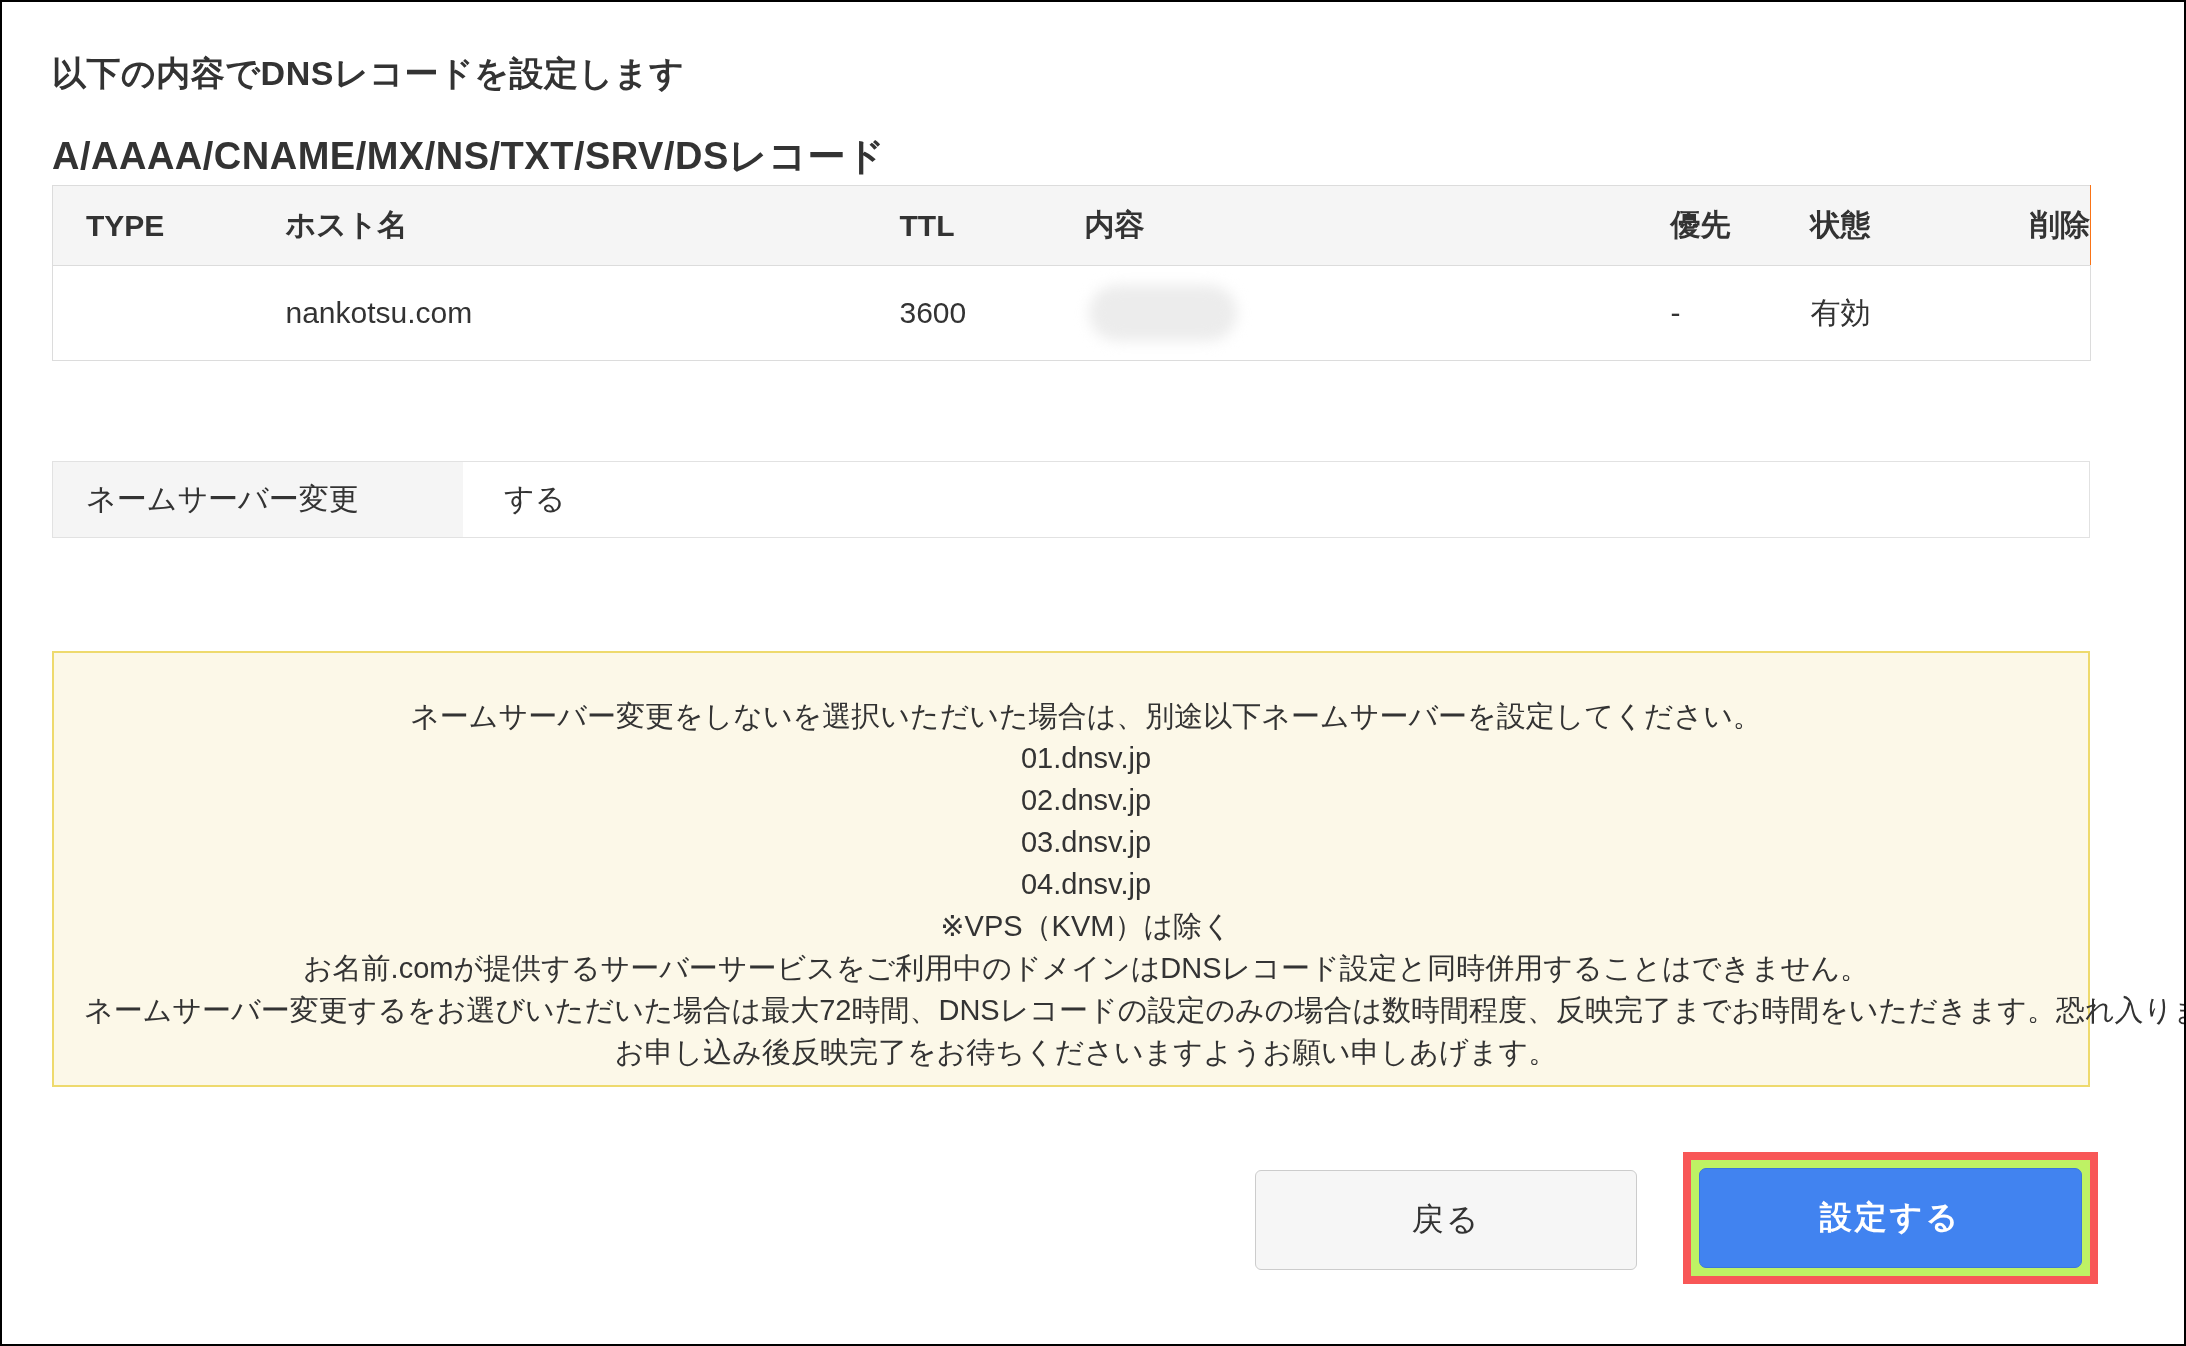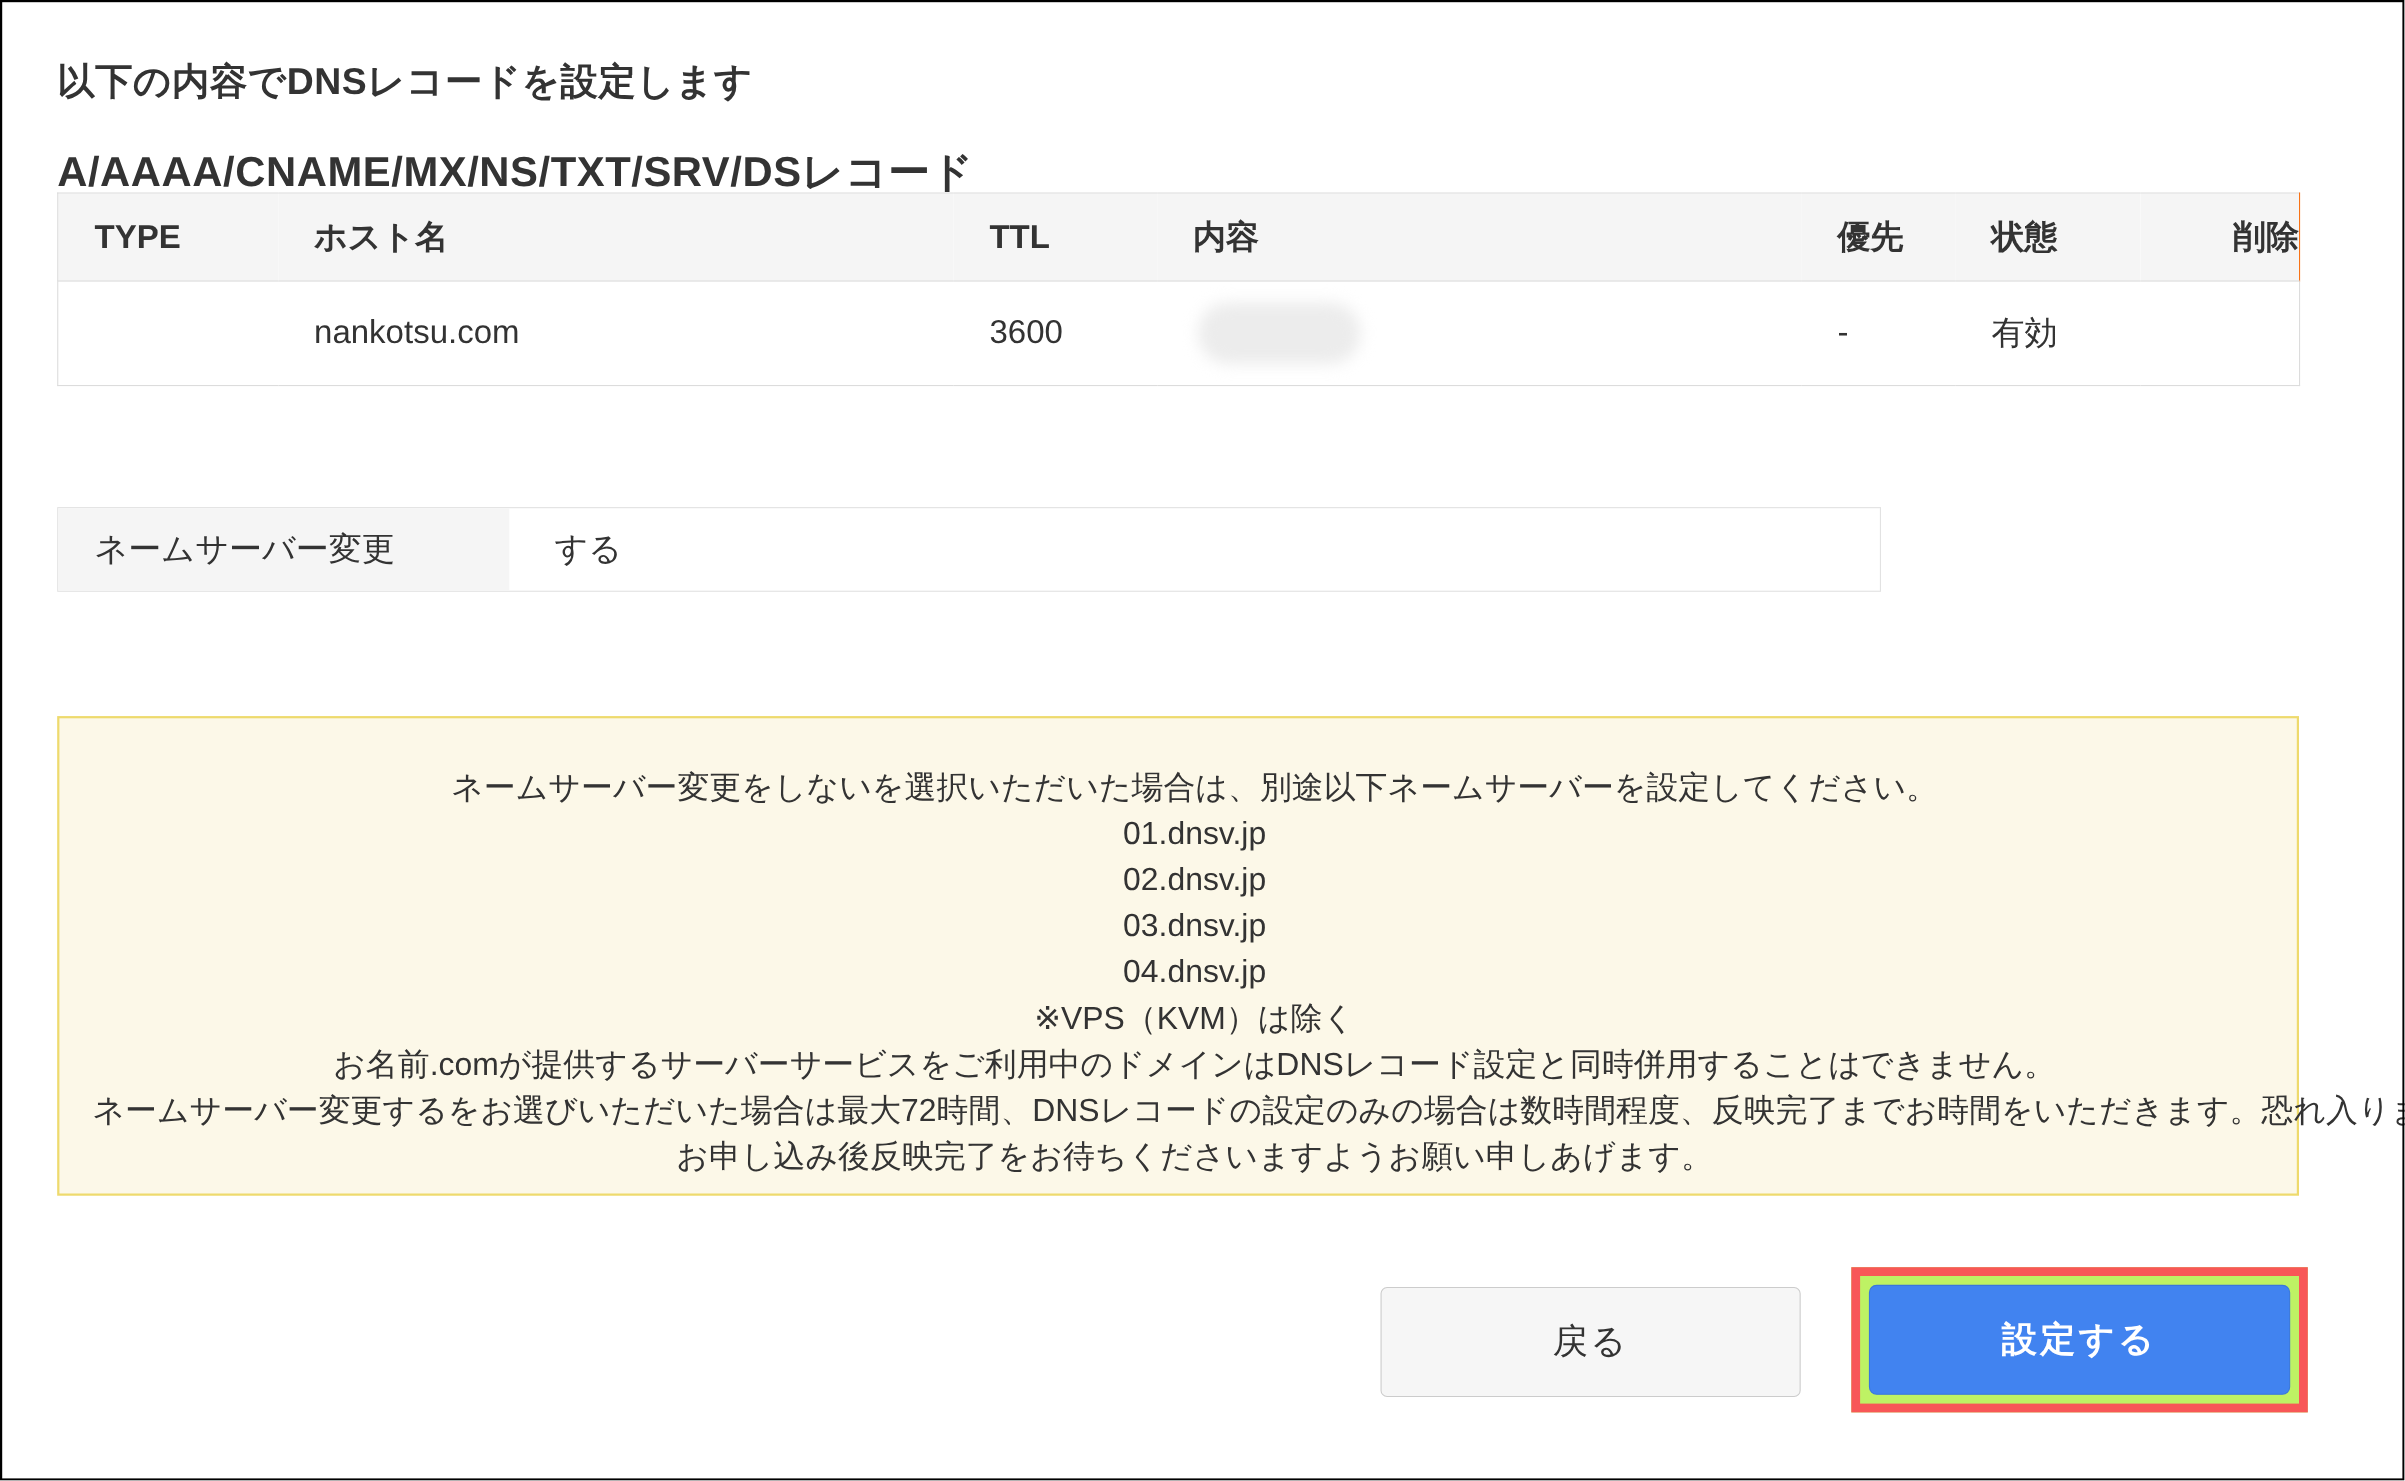--- a/index.html
+++ b/index.html
@@ -14,21 +14,21 @@
     position:absolute;left:52px;top:28px;
     font-size:34px;font-weight:bold;color:#333;letter-spacing:.5px;
   }
   .page-subtitle{
     position:absolute;left:52px;top:99px;
     font-size:38px;font-weight:bold;color:#333;letter-spacing:.5px;
   }
 
   
   table.records{
-    position:absolute;left:52px;top:175px;width:2038px;
+    position:absolute;left:52px;top:185px;width:2038px;
     border-collapse:collapse;table-layout:fixed;
   }
   table.records th, table.records td{
     text-align:left;padding:0 0 0 33px;font-size:30px;color:#333;
     overflow:hidden;white-space:nowrap;
   }
   table.records thead tr{height:80px;background:#f5f5f5;}
   table.records thead th{font-weight:bold;border:1px solid #dcdcdc;border-left:none;border-right:none;}
   table.records thead th:first-child{border-left:1px solid #dcdcdc;}
   table.records thead th:last-child{border-right:1px solid #f97316;text-align:right;}
@@ -37,21 +37,21 @@
   table.records tbody td:first-child{border-left:1px solid #dcdcdc;}
   table.records tbody td:last-child{border-right:1px solid #dcdcdc;}
   td.cell-host{padding-left:83px;}
   .redacted-blob{
     width:148px;height:56px;border-radius:30px;background:#ececec;
     filter:blur(7px);margin-left:4px;
   }
 
   
   .ns-row{
-    position:absolute;left:52px;top:461px;width:1658px;height:77px;
+    position:absolute;left:52px;top:461px;width:2038px;height:77px;
     border:1px solid #e2e2e2;display:flex;box-sizing:border-box;background:#fff;
   }
   .ns-label{
     width:410px;background:#f5f5f5;display:flex;align-items:center;
     padding-left:33px;box-sizing:border-box;font-size:30px;color:#333;flex:none;
   }
   .ns-value{
     display:flex;align-items:center;padding-left:41px;font-size:30px;color:#333;
   }
 

